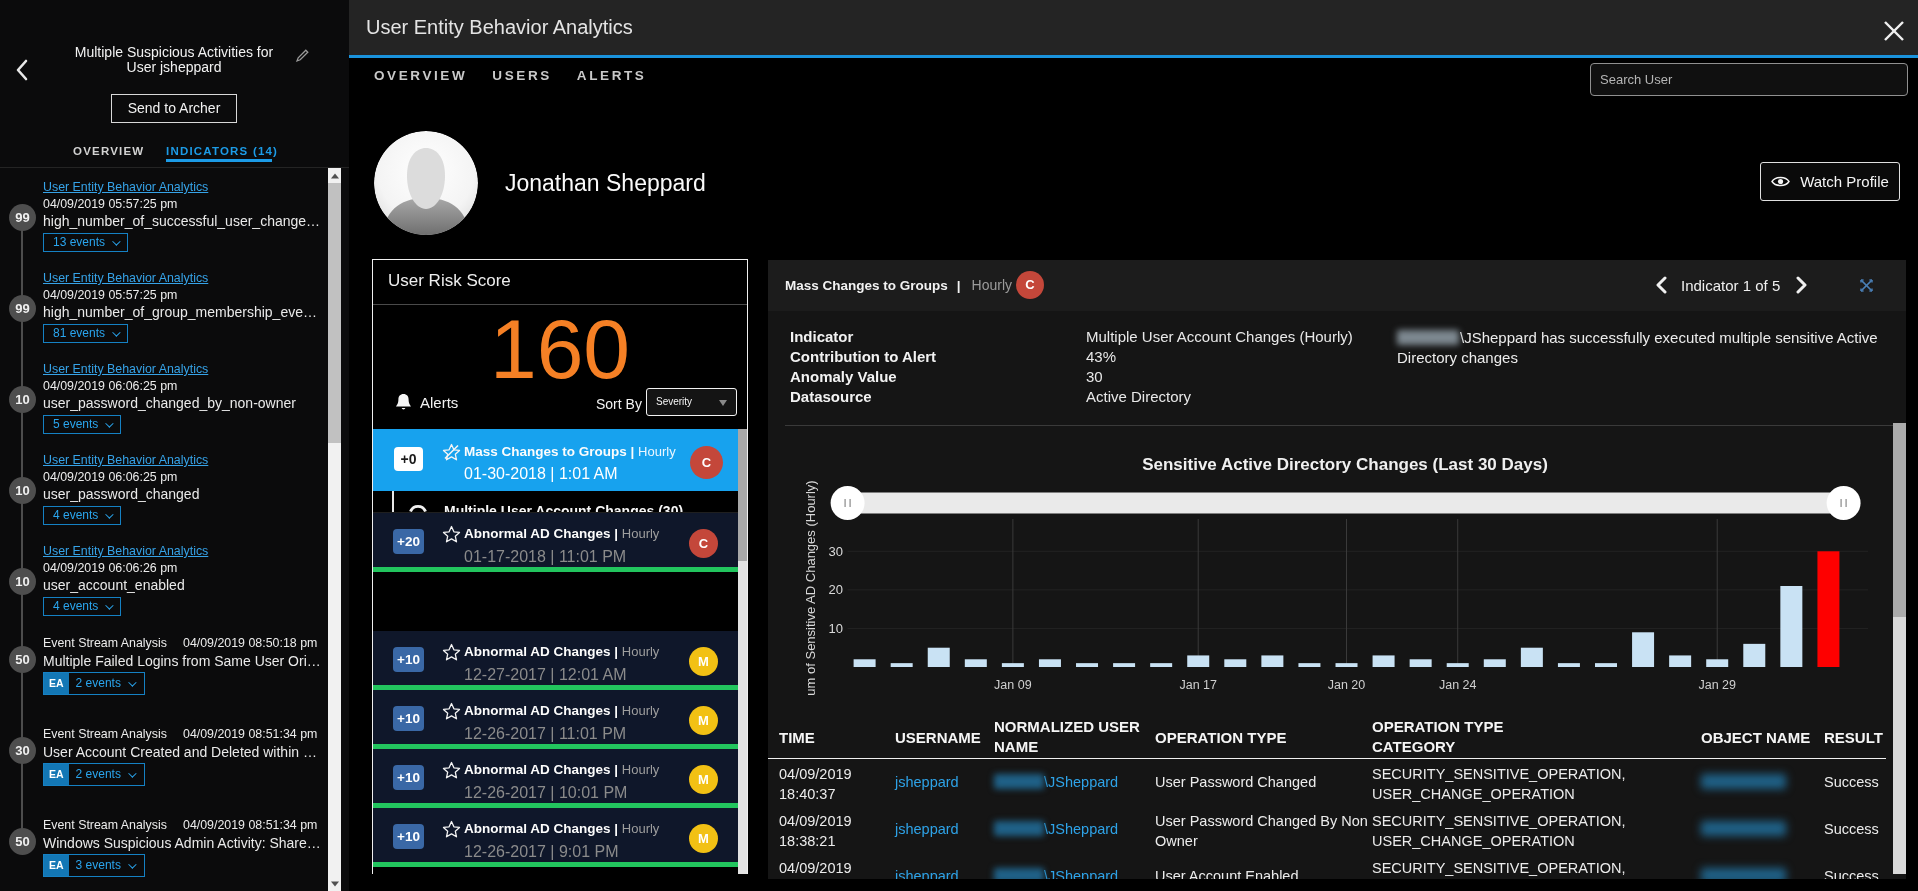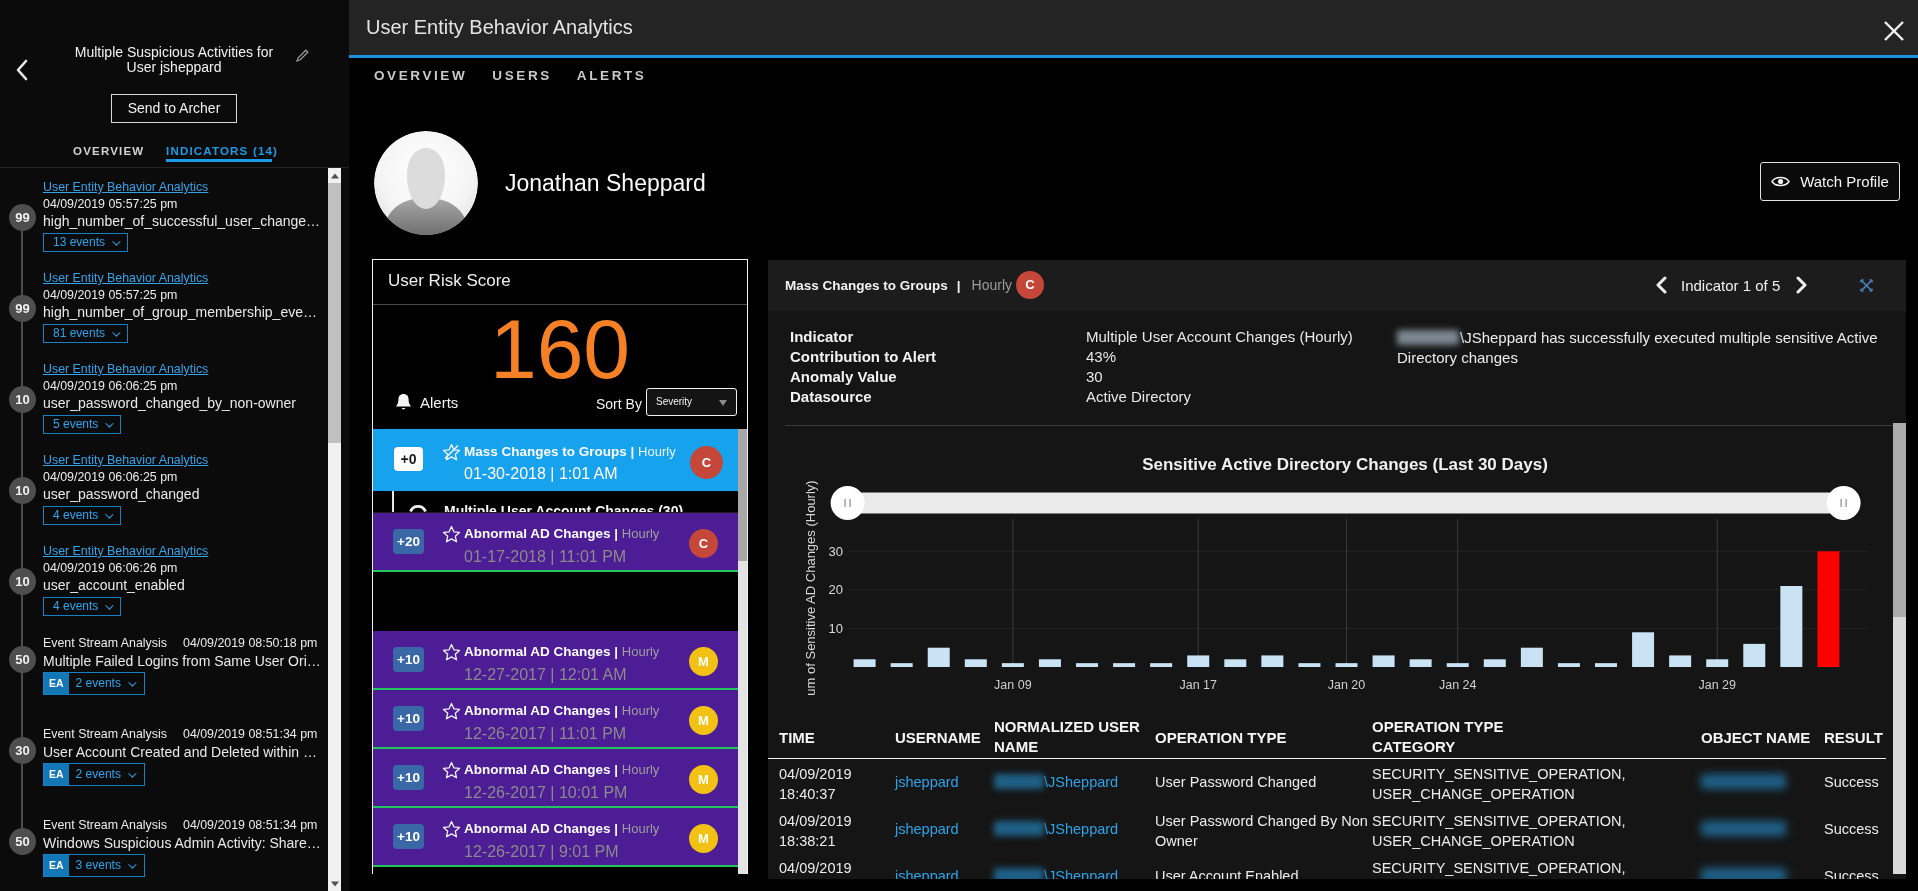--- a/index.html
+++ b/index.html
@@ -88,21 +88,21 @@
   #bell-icon { position:absolute; left:22px; top:3px; width:17px; height:19px; }
   #alerts-label { position:absolute; left:47px; top:4px; font-size:15px; color:#f2f2f2; }
   #sortby-label { position:absolute; left:223px; top:6px; font-size:14px; color:#f2f2f2; }
   #sort-select { position:absolute; left:273px; top:-2px; width:91px; height:28px; background:#141414;
     border:1.5px solid #f2f2f2; border-radius:3px; color:#f5f5f5; font-size:10px; line-height:25px;
     padding-left:9px; cursor:pointer; }
   #sort-select .sel-caret { position:absolute; right:9px; top:11px; width:0; height:0;
     border-left:4.5px solid transparent; border-right:4.5px solid transparent; border-top:6px solid #8a8a8a; }
 
   #alert-list { position:absolute; left:0; top:169px; width:374px; height:445px; overflow:hidden; background:#000; }
-  .al-row { position:absolute; left:0; width:365px; background:#4c1d95; border-bottom:2px solid #22c55e; cursor:pointer; }
+  .al-row { position:absolute; left:0; width:365px; background:#0f172a; border-bottom:5px solid #22c55e; cursor:pointer; }
   .al-row.selected { background:#17a2ee; border-bottom:none; }
   .al-badge { position:absolute; left:20px; width:31px; height:25px; border-radius:4px; background:#3a68a6;
     color:#fff; font-size:13.5px; font-weight:bold; text-align:center; line-height:25px; }
   .al-row.selected .al-badge { background:#fff; color:#1b1b1b; width:29px; height:24px; left:21px; font-size:14px; line-height:24px; }
   .al-icon { position:absolute; left:69px; width:19px; height:19px; }
   .al-title { position:absolute; left:91px; white-space:nowrap; font-size:13.5px; font-weight:bold; color:#fcfcfc; }
   .al-title .al-freq { font-weight:normal; color:#9e9e9e; font-size:13px; }
   .al-row.selected .al-title .al-freq { color:#eaf6ff; }
   .al-date { position:absolute; left:91px; font-size:16px; color:#8b8b8b; }
   .al-row.selected .al-date { color:#ffffff; }
@@ -251,20 +251,21 @@
         </svg>
       </div>
     </div>
     <div id="title-blueline"></div>
 
     <nav id="modal-nav">
         <div class="nav-item">OVERVIEW</div>
         <div class="nav-item">USERS</div>
         <div class="nav-item">ALERTS</div>
       </nav>
+    <input id="search-user" type="text" placeholder="Search User" style="">
 
     <div id="avatar">
       <svg width="104" height="104" viewBox="0 0 104 104">
         <defs>
           <radialGradient id="avbg" cx="50%" cy="38%" r="75%">
             <stop offset="0%" stop-color="#ffffff"></stop>
             <stop offset="62%" stop-color="#f4f4f4"></stop>
             <stop offset="100%" stop-color="#d6d6d6"></stop>
           </radialGradient>
           <linearGradient id="avbody" x1="0" y1="0" x2="0" y2="1">

